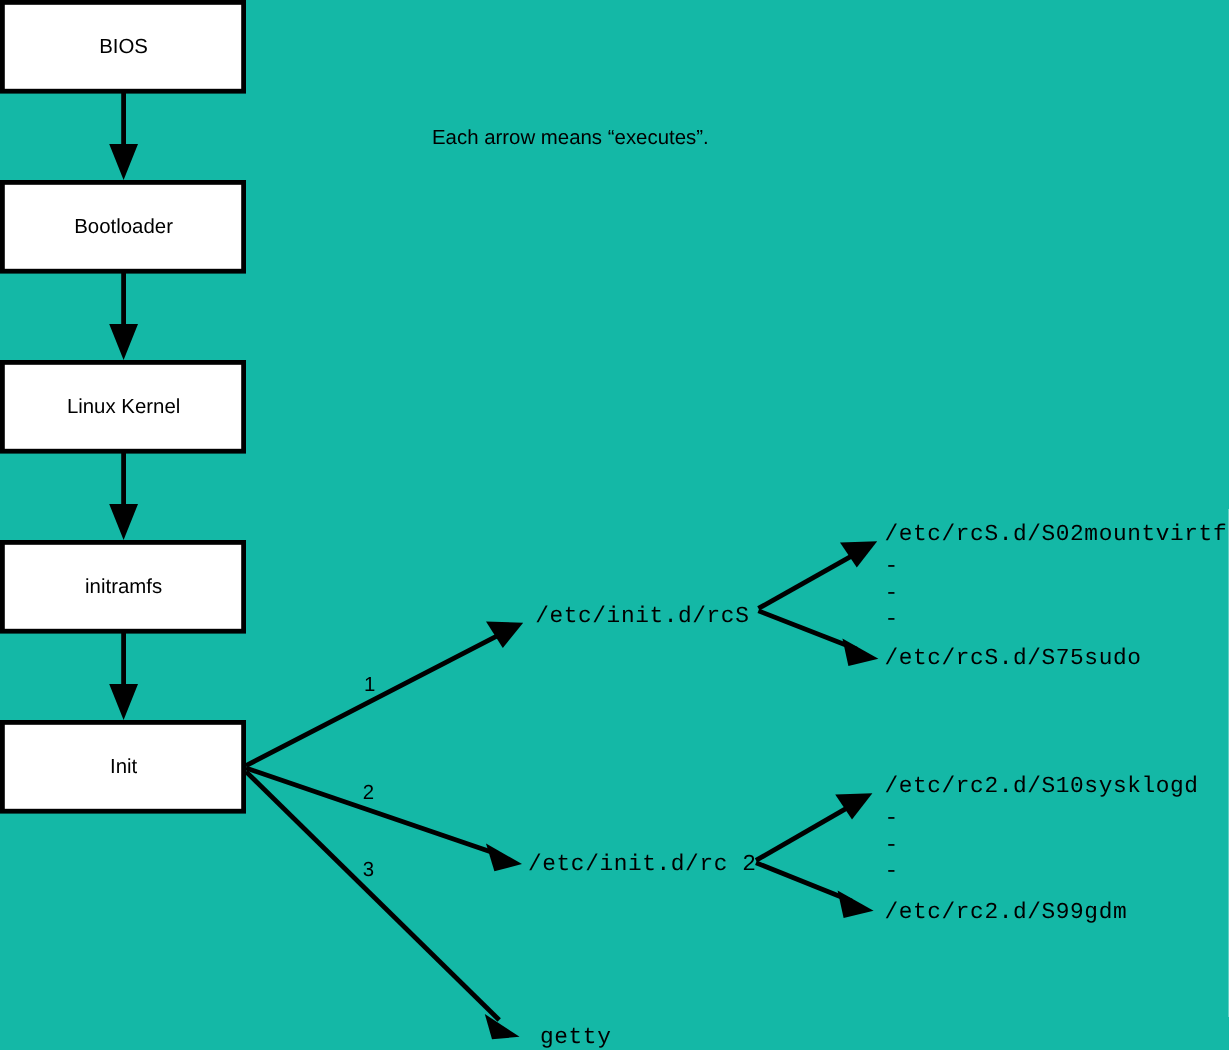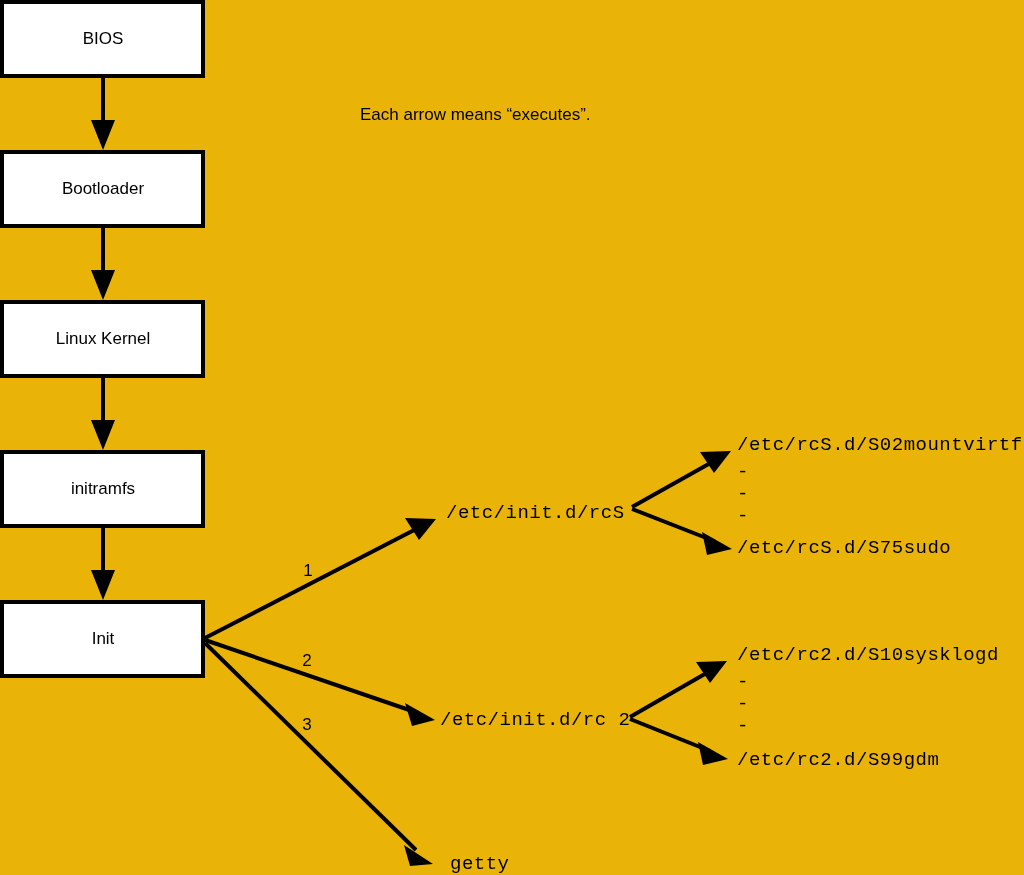--- a/index.html
+++ b/index.html
@@ -7,21 +7,21 @@
     padding: 0;
     background: #ffffff;
   }
   body {
     font-family: "Liberation Sans", sans-serif;
   }
   #diagram-root {
     position: relative;
     width: 1024px;
     height: 875px;
-    background: #eab308;
+    background: #14b8a6;
     overflow: hidden;
   }
   svg#boot-diagram {
     position: absolute;
     left: 0;
     top: 0;
     width: 1024px;
     height: 875px;
     display: block;
   }

